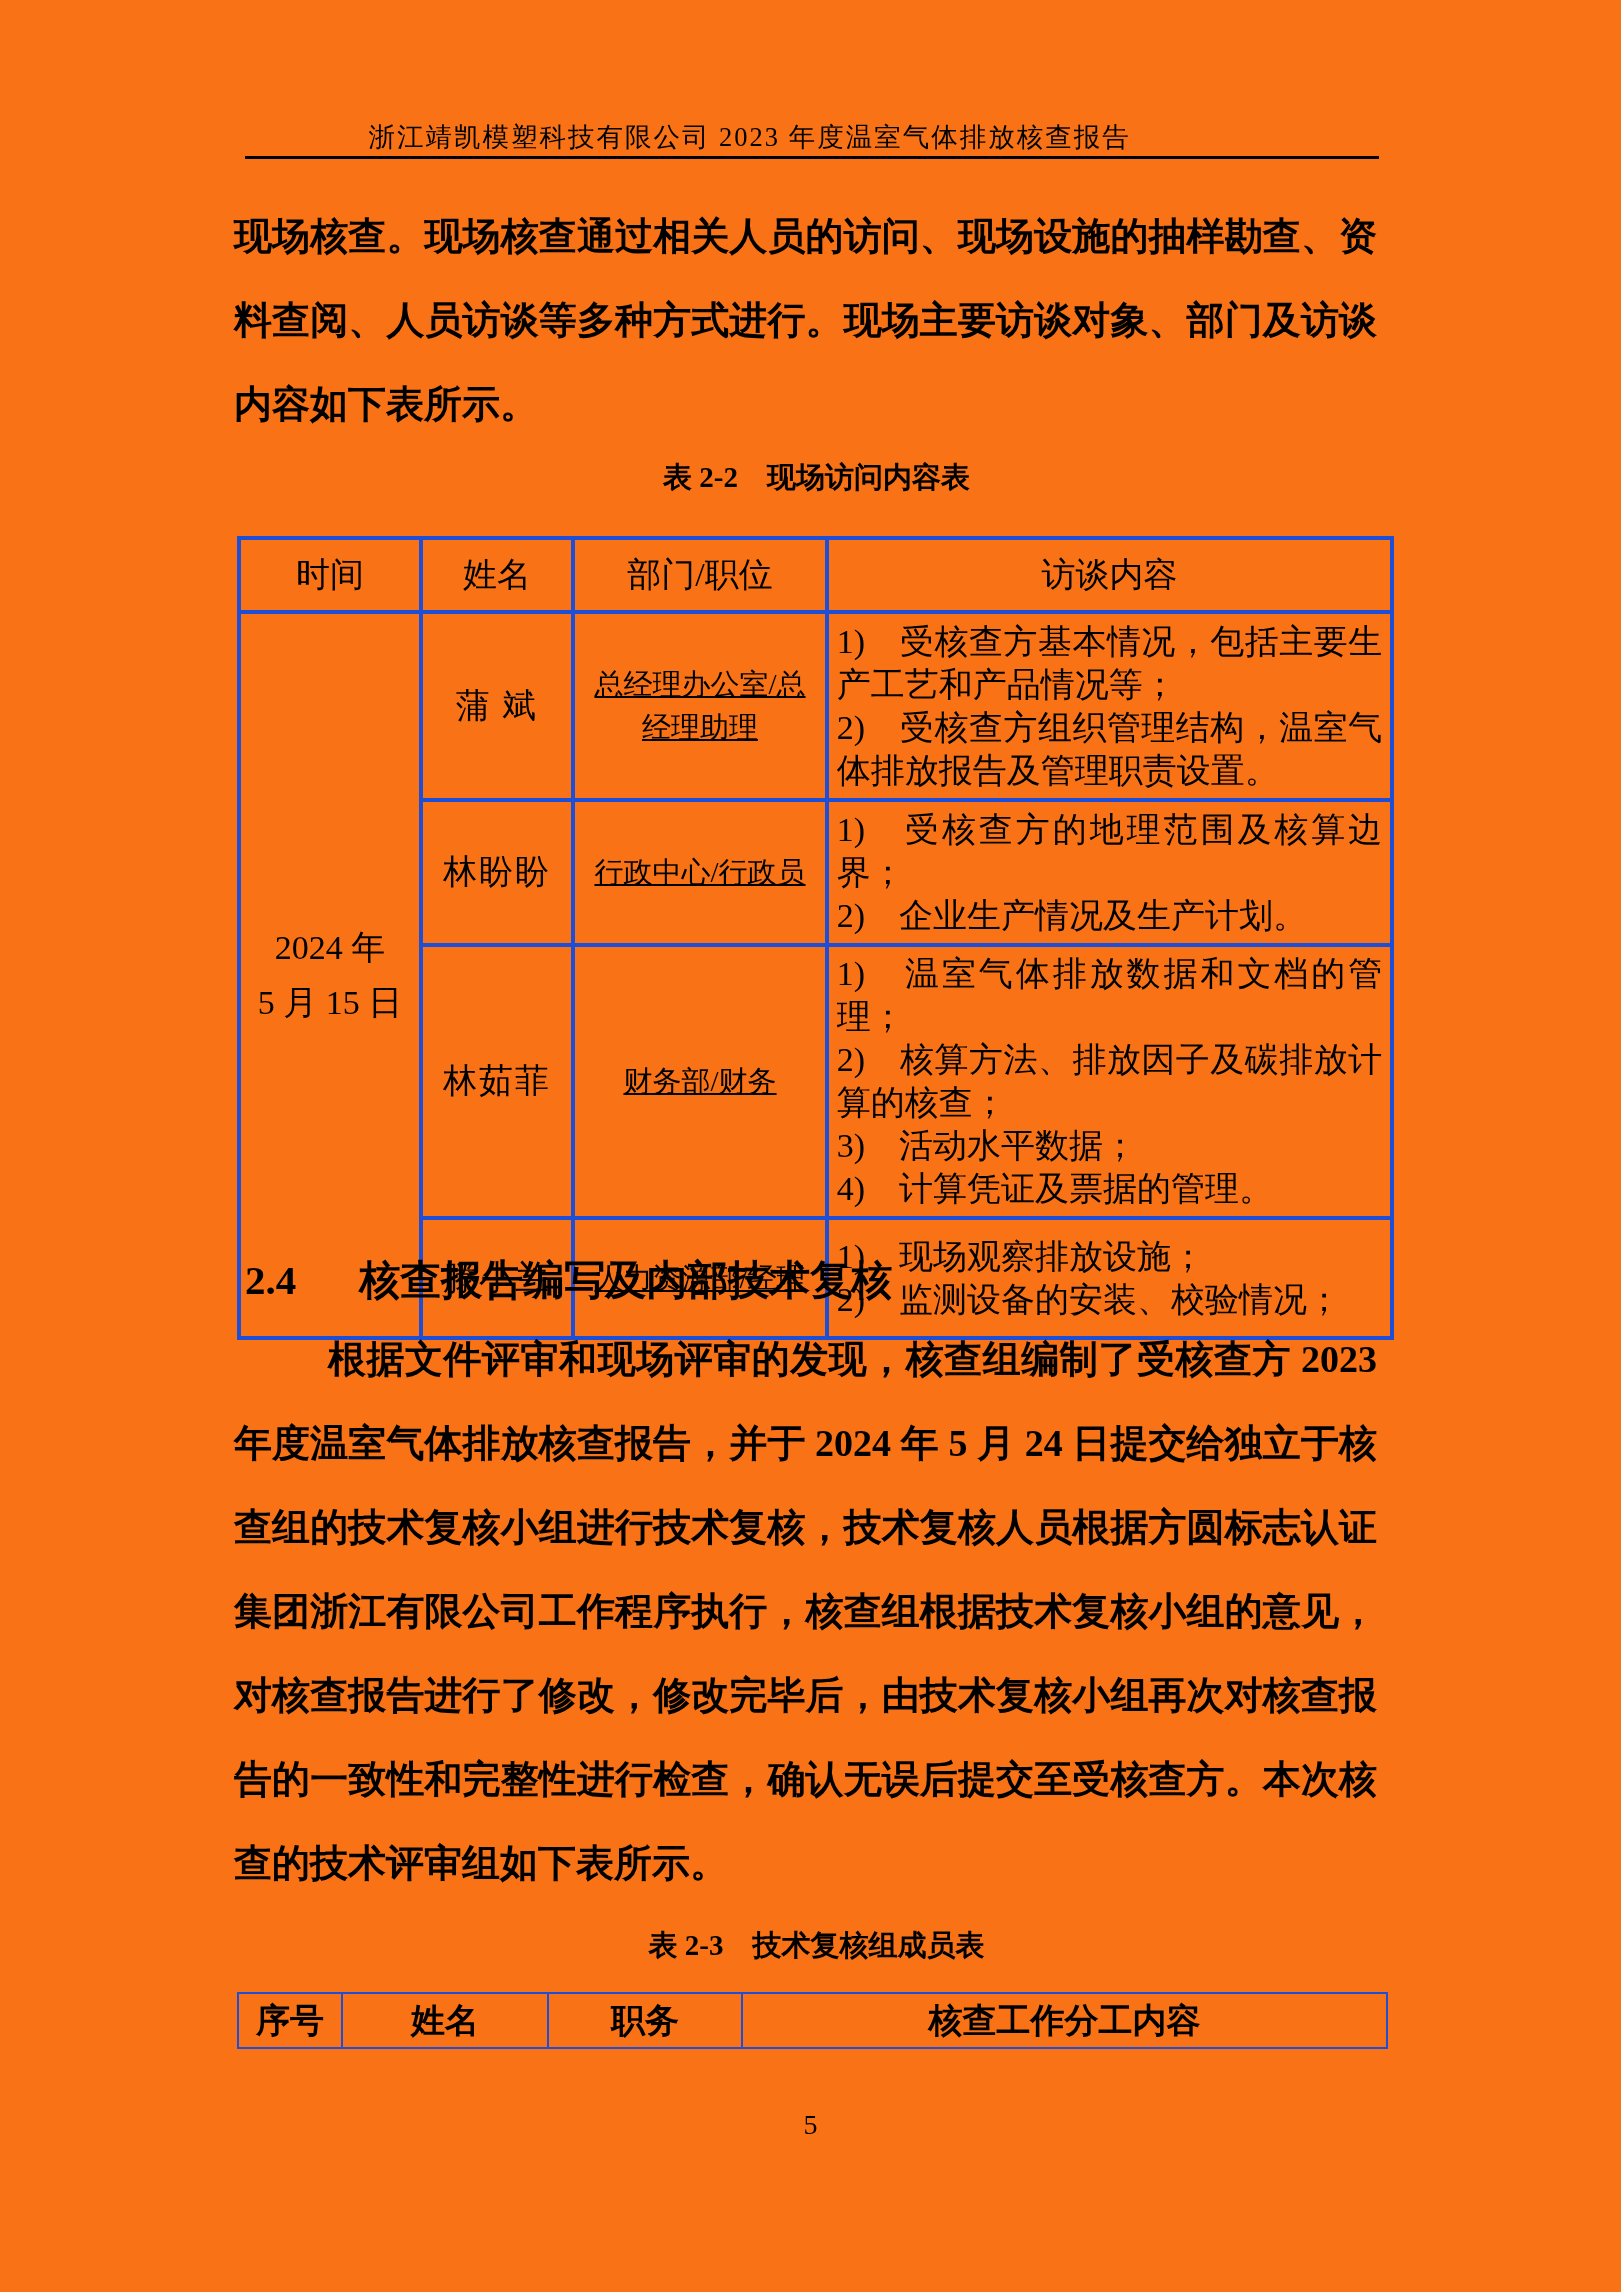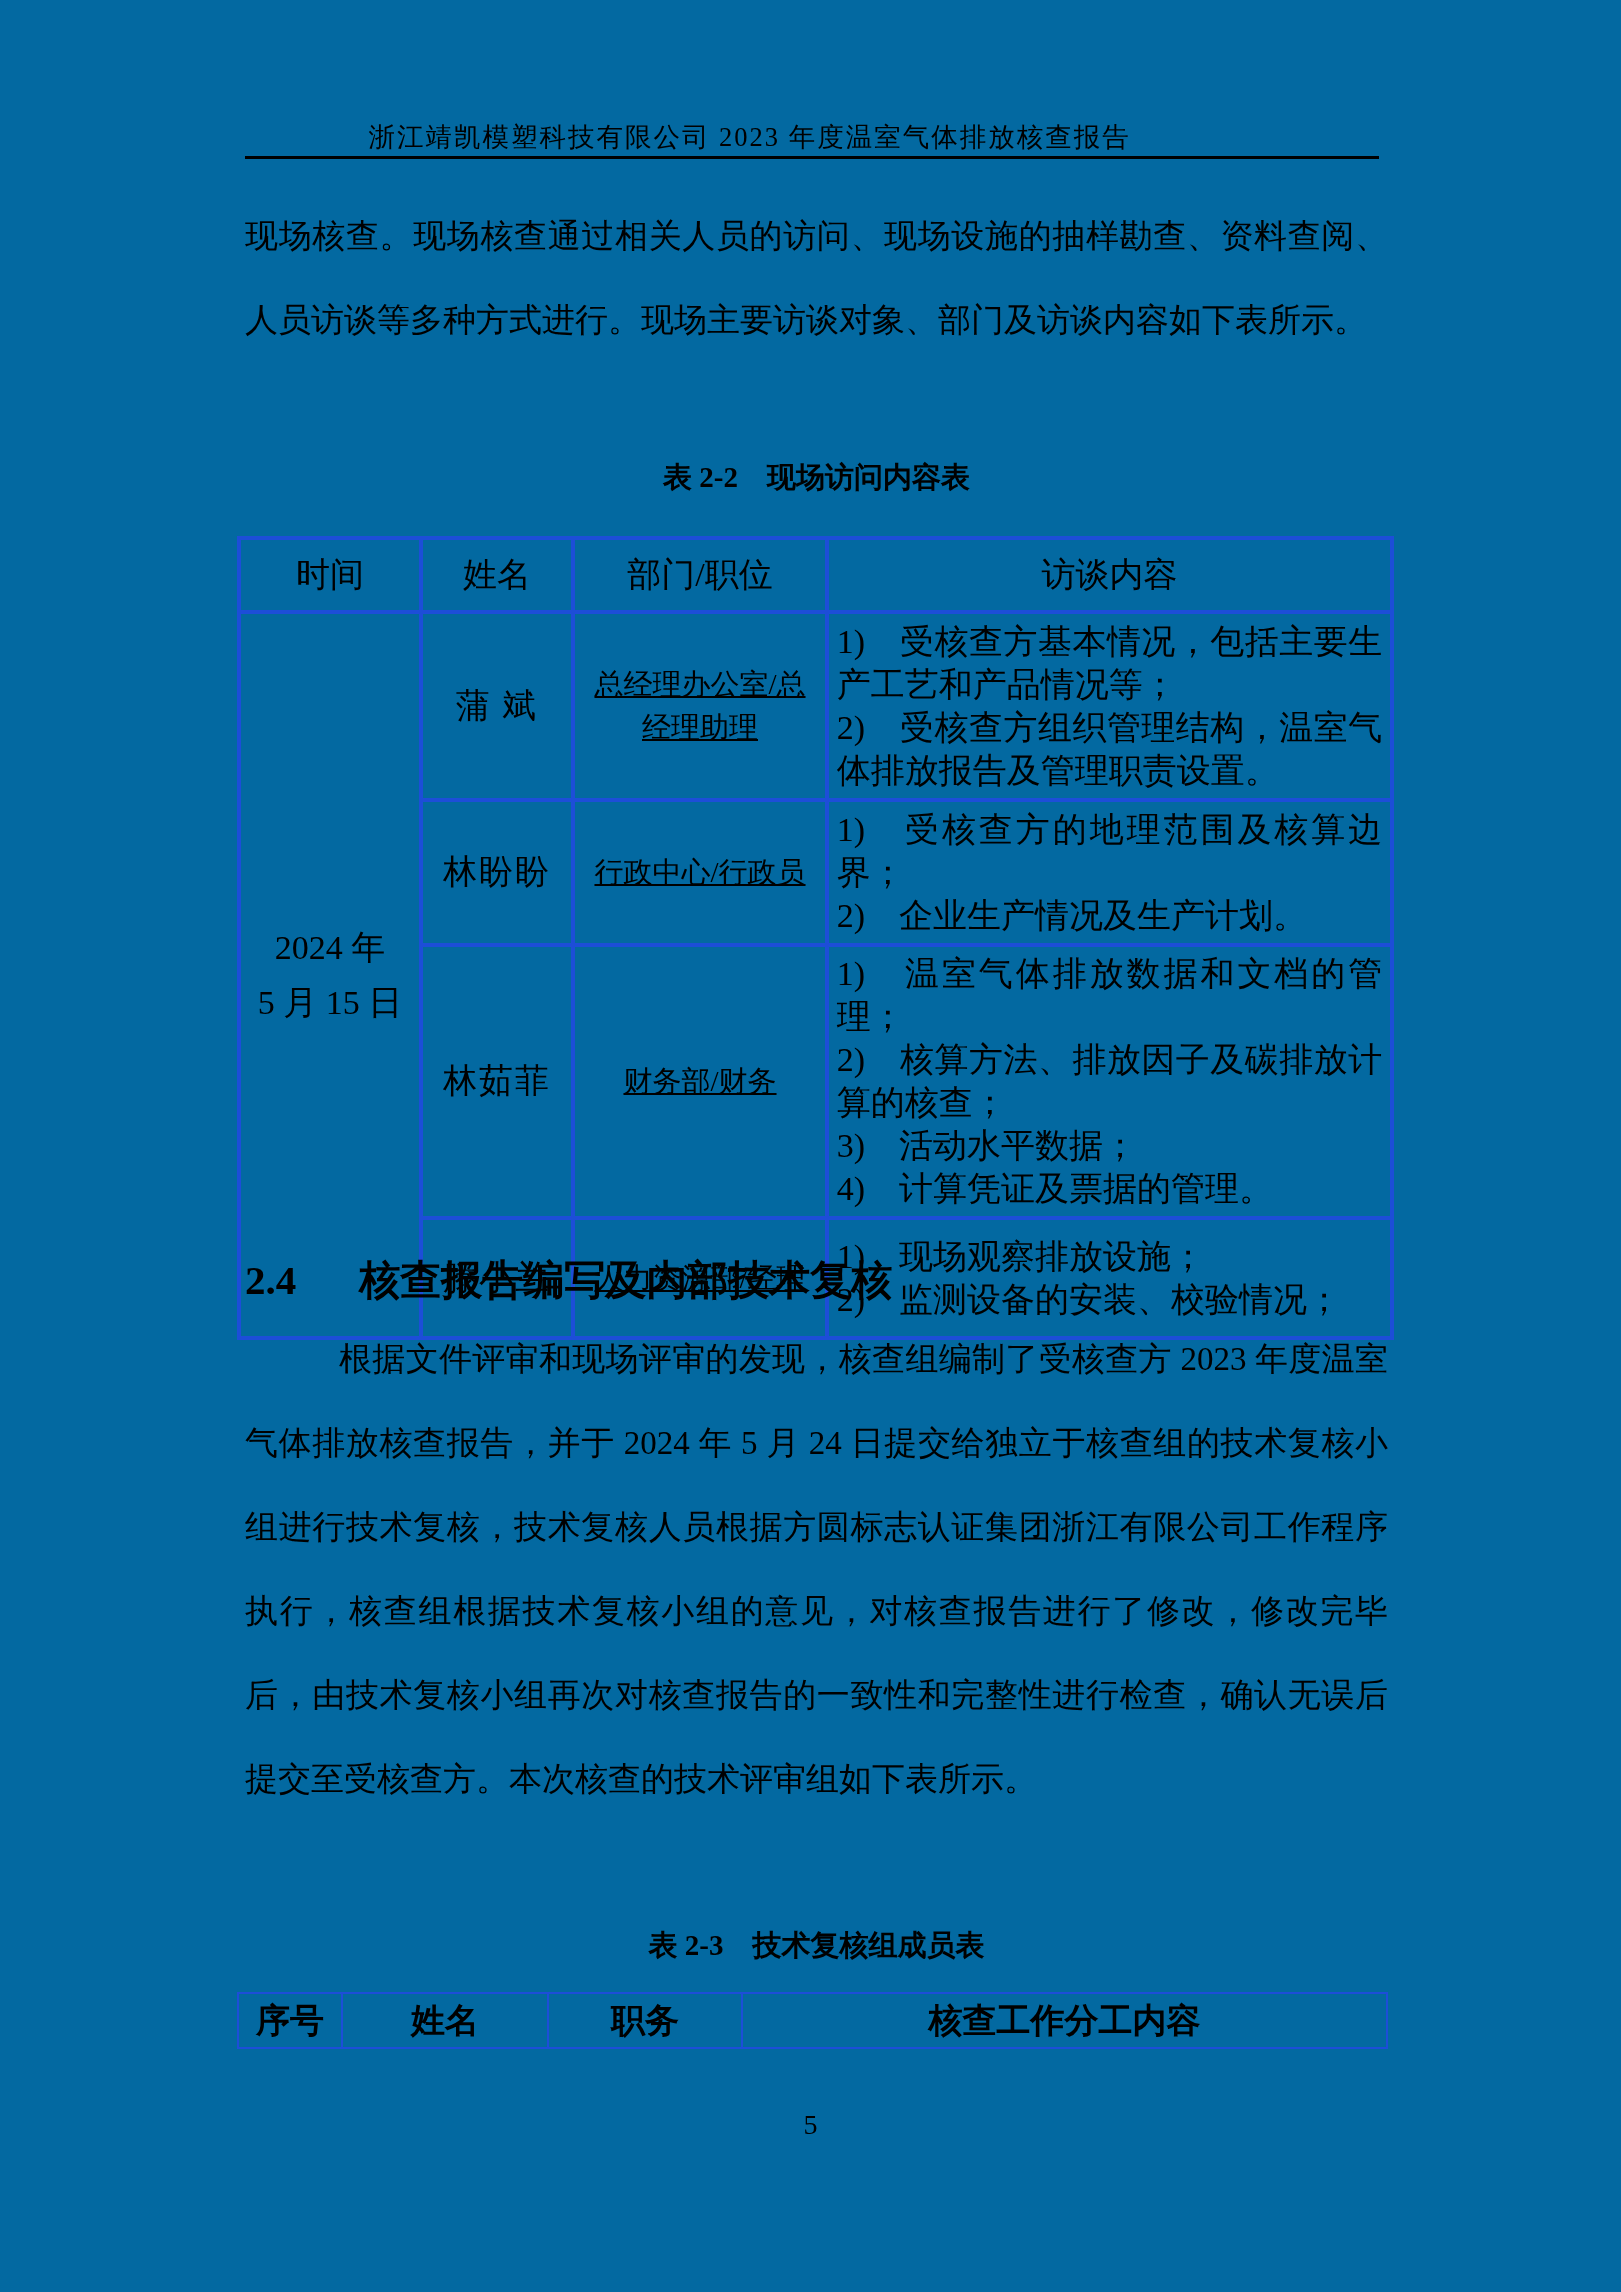--- a/index.html
+++ b/index.html
@@ -1,38 +1,38 @@
 <!DOCTYPE html>
 <html><head>
 <meta charset="utf-8">
 <style>
   * { margin:0; padding:0; box-sizing:border-box; }
   html,body { background:#e8e8e8; }
   .page {
     position:relative;
     width:1621px; height:2293px;
     margin:0 auto;
-    background:#0369a1;
+    background:#f97316;
     color:#000;
     font-family:"Liberation Serif","DejaVu Serif",serif;
     overflow:hidden;
   }
   .header-title {
     position:absolute; top:119px; left:176px; width:1147px;
     text-align:center; font-size:26.5px; letter-spacing:2px;
     white-space:nowrap;
   }
   .header-rule {
     position:absolute; top:156px; left:245px; width:1134px; height:2.9px;
     background:#000;
   }
   .para {
-    position:absolute; left:245px; width:1143px;
-    font-size:33px; line-height:84px;
-    text-align:justify; text-justify:inter-character;
+    position:absolute; left:234px; width:1143px;
+    font-size:38px; line-height:84px;
+    text-align:justify; text-justify:inter-character;font-weight:bold;
   }
   .para-1 { top:194px; }
   .para-2 { top:1317px; text-indent:94px; }
   .caption {
     position:absolute; left:245px; width:1143px;
     text-align:center; font-weight:bold; font-size:29px; line-height:45px;
   }
   .caption-22 { top:455px; }
   .caption-23 { top:1923px; }
   .section-heading {

